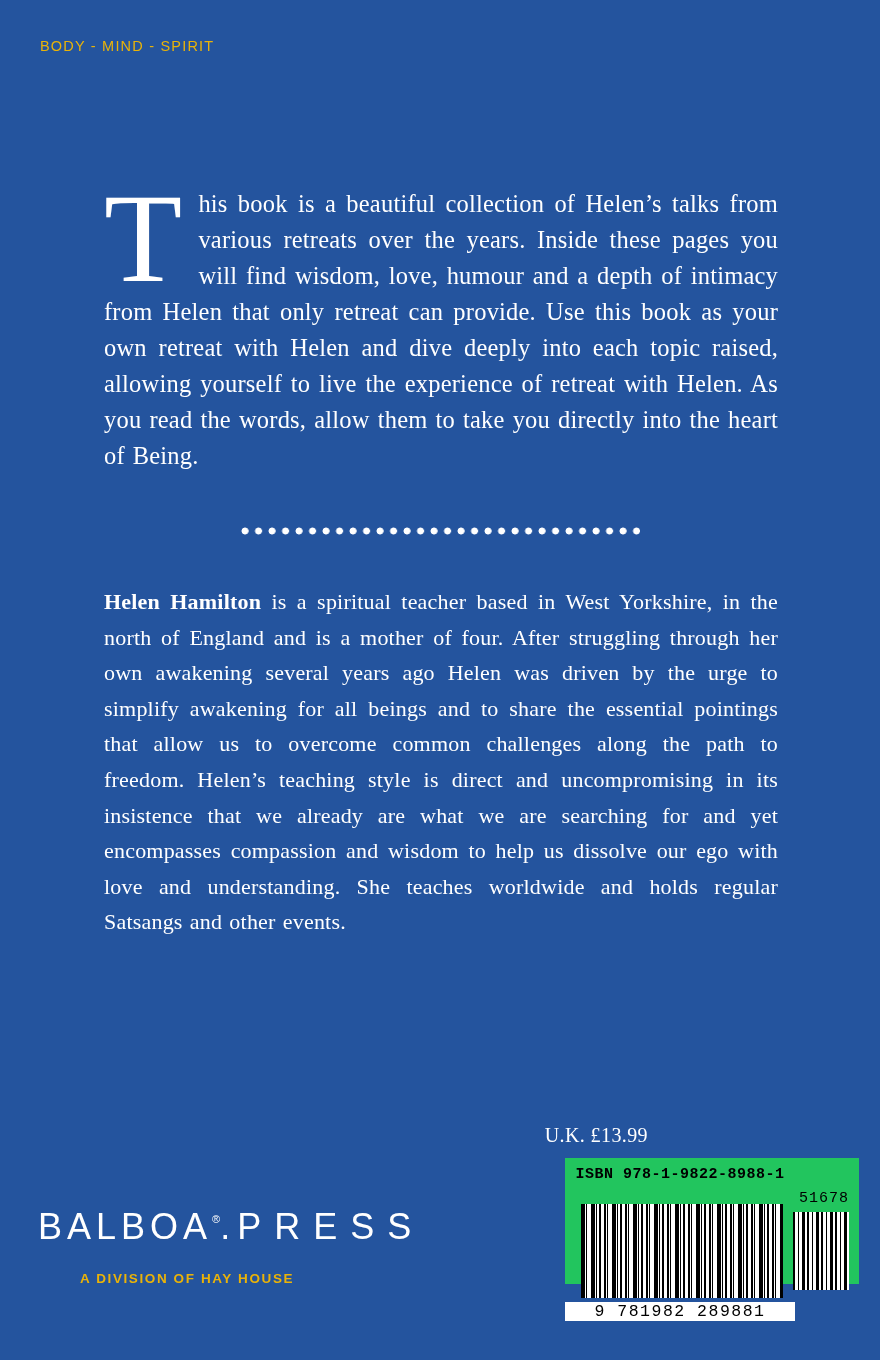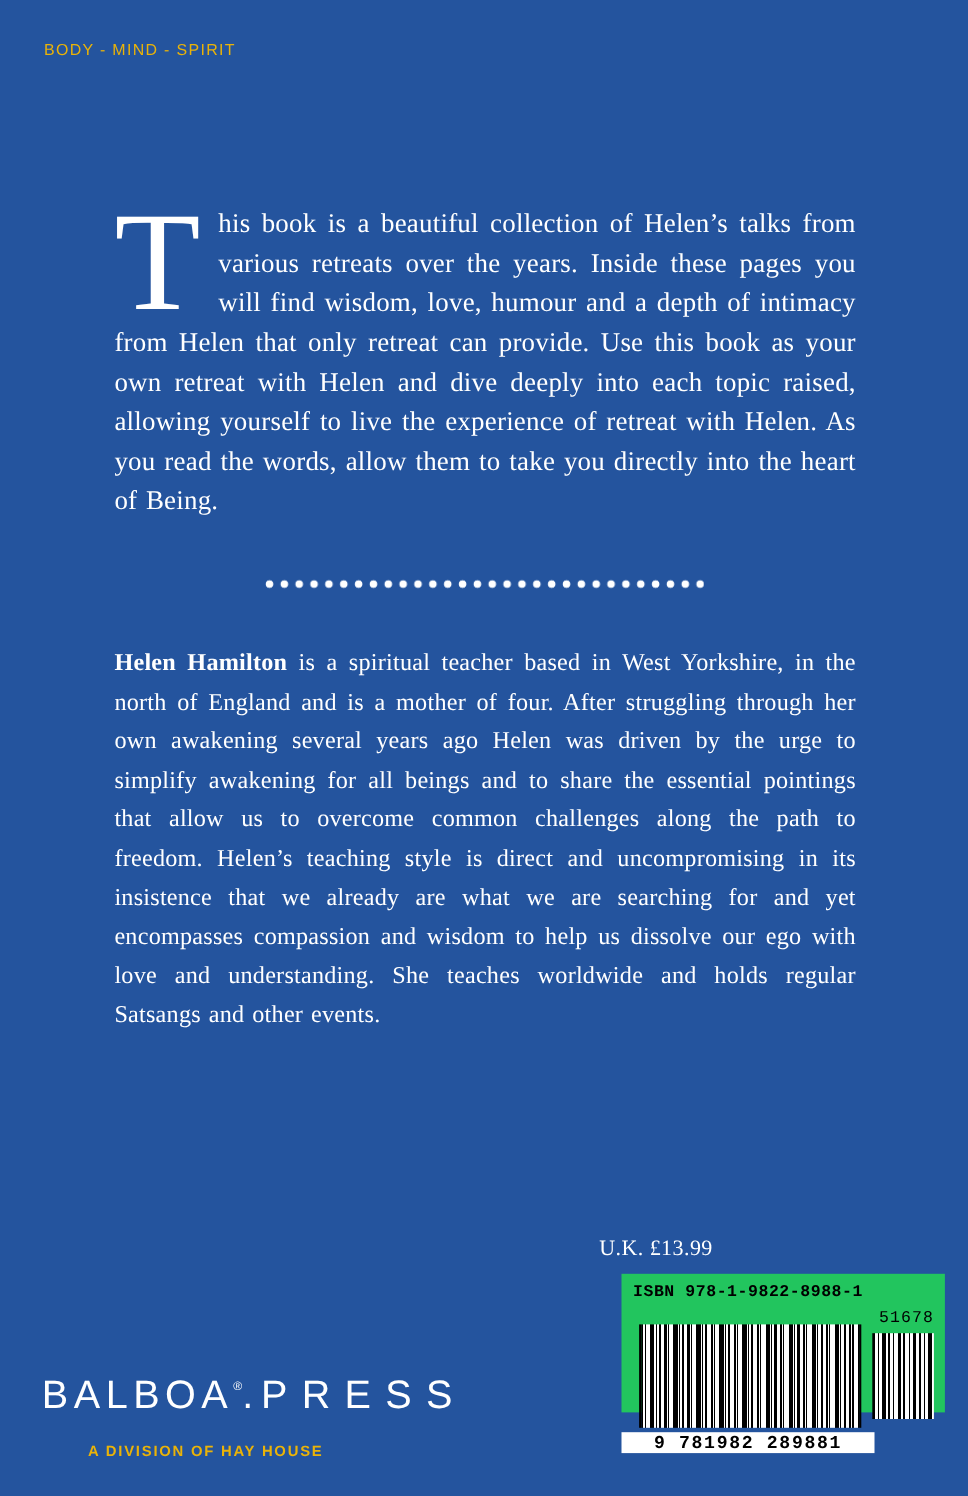--- a/index.html
+++ b/index.html
@@ -83,21 +83,20 @@
     left: 38px;
     top: 1206px;
   }
   .publisher-name {
     font-family: "Liberation Sans", sans-serif;
     font-weight: 400;
     font-size: 36px;
     letter-spacing: 5px;
     color: #ffffff;
     white-space: nowrap;
-    margin-top: 41px;
   }
   .publisher-name .press {
     letter-spacing: 13px;
     margin-left: 2px;
   }
   .publisher-name sup {
     font-size: 11px;
     letter-spacing: 0;
     vertical-align: 16px;
   }
@@ -166,21 +165,21 @@
       #000 5px 6px, #fff 6px 9px,
       #000 9px 12px, #fff 12px 14px);
   }
   .digits-line {
     position: absolute;
     left: 0;
     top: 144px;
     width: 230px;
     text-align: center;
     font-size: 16.5px;
-    font-weight: bold;
+    font-weight: normal;
     letter-spacing: 1.5px;
     background: #ffffff;
   }
 </style>
 </head>
 <body>
 
 <div class="cover">
 
   <div class="category">BODY - MIND - SPIRIT</div>

